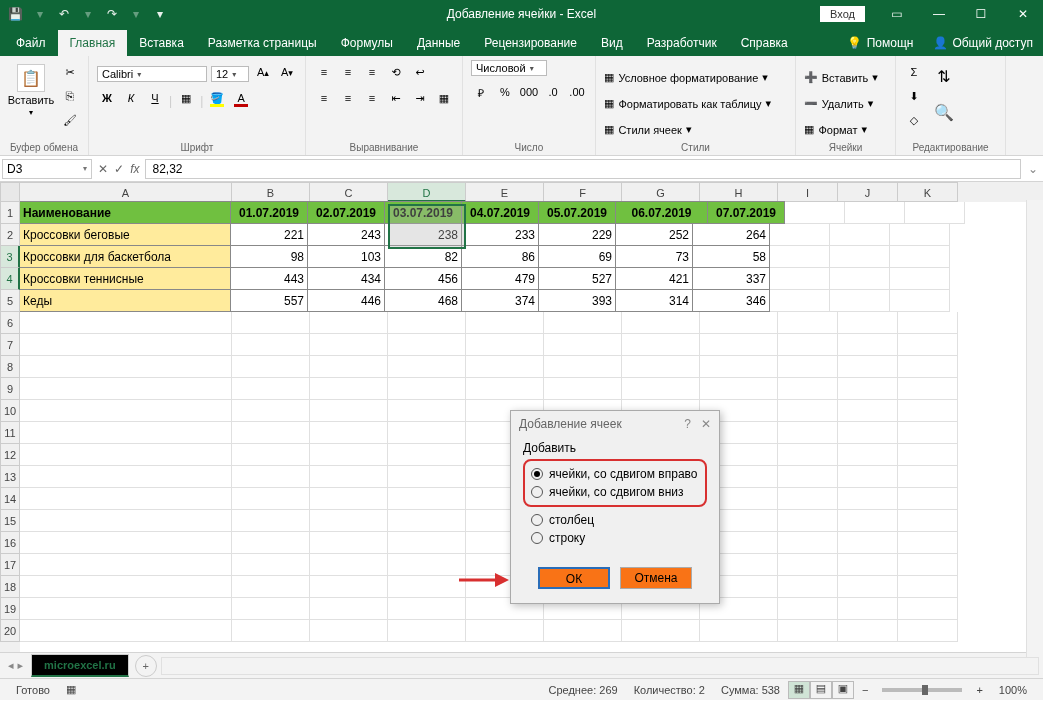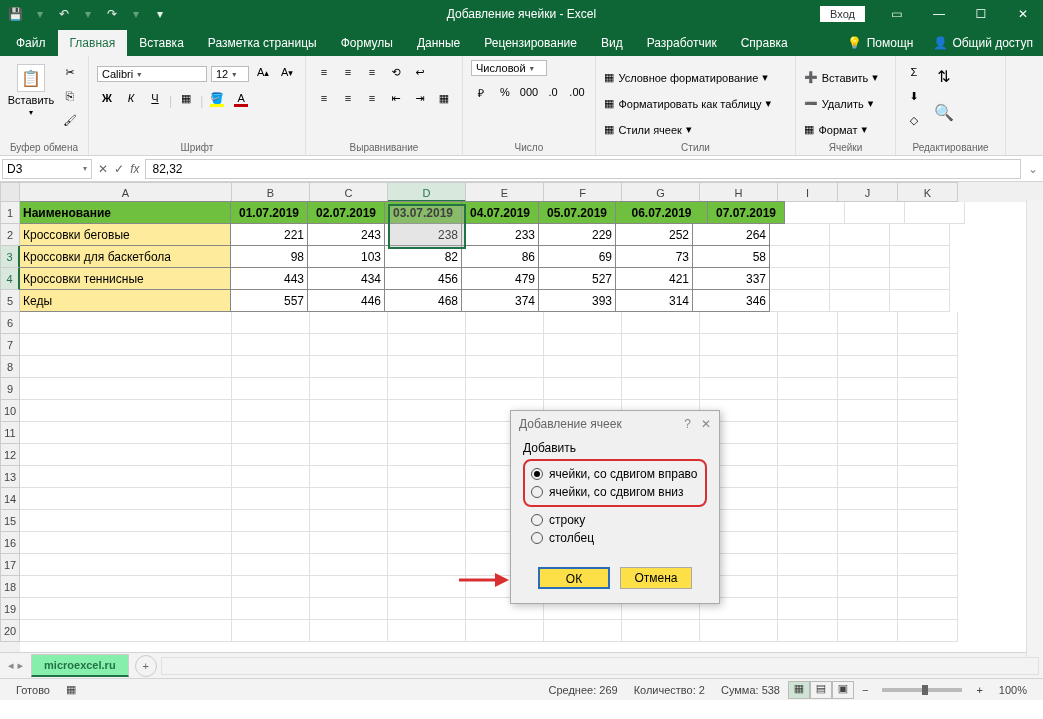--- a/index.html
+++ b/index.html
@@ -44,40 +44,40 @@
 .cells { position:relative; }
 .row { display:flex; height:22px; }
 .cell { border-right:1px solid #e0e0e0; border-bottom:1px solid #e0e0e0; padding:0 3px; font-size:12px; line-height:22px; overflow:hidden; white-space:nowrap;}
 .cell.data { border:1px solid #888 !important; text-align:right; margin-left:-1px; margin-top:-1px;}
 .cell.data.hdr { background:#70c040; font-weight:bold; text-align:center;}
 .cell.data.name-hdr { background:#70c040; font-weight:bold; text-align:left;}
 .cell.data.name { background:#ffeb9c; text-align:left;}
 .selection-box { position:absolute; border:2px solid #217346; background:rgba(180,180,180,0.35); pointer-events:none;}
 .sheet-tabs { height: 26px; border-top:1px solid #d4d4d4; display:flex; align-items:center; background:#f3f3f3; font-size:11px;}
 .st-nav { display:flex; gap:4px; padding:0 8px; color:#888;}
-.stab { padding:4px 12px; border:1px solid #ccc; background:#86efac; border-bottom:2px solid #217346; color:#217346; font-weight:bold;}
+.stab { padding:4px 12px; border:1px solid #ccc; background:#000000; border-bottom:2px solid #217346; color:#217346; font-weight:bold;}
 .st-add { width:22px; height:22px; border:1px solid #ccc; border-radius:50%; margin-left:6px; text-align:center; line-height:20px; color:#666;}
 .status-bar { height: 22px; background:#f3f3f3; border-top:1px solid #d4d4d4; display:flex; align-items:center; font-size:11px; color:#444; padding:0 8px;}
 .sb-spacer { flex:1;}
 .sb-item { padding:0 8px;}
 .view-btns { display:flex; gap:0;}
 .vb { width:22px; height:18px; border:1px solid #bbb; text-align:center;}
 .vb.active { background:#d0e4d6;}
 .zoom-slider { width:80px; height:4px; background:#bbb; margin:0 6px; position:relative;}
 .zoom-slider::after { content:''; position:absolute; left:50%; top:-3px; width:6px; height:10px; background:#666;}
 .dialog { position:absolute; left:510px; top:410px; width:210px; background:#f0f0f0; border:1px solid #aaa; box-shadow:2px 2px 8px rgba(0,0,0,0.25); font-size:12px; z-index:100;}
 .dlg-title { display:flex; align-items:center; justify-content:space-between; padding:6px 8px; color:#666;}
 .dlg-title-right { display:flex; gap:10px; color:#888;}
 .dlg-body { padding:4px 12px 10px 12px;}
 .radio-group { border:2px solid #d83030; border-radius:8px; padding:4px 6px; margin-bottom:4px;}
 .radio-row { display:flex; align-items:center; gap:6px; padding:2px 0;}
 .radio { width:12px; height:12px; border:1px solid #555; border-radius:50%; display:inline-flex; align-items:center; justify-content:center;}
 .radio.checked::after { content:''; width:6px; height:6px; background:#000; border-radius:50%;}
 .dlg-btns { display:flex; gap:10px; justify-content:center; padding:10px 10px 14px 10px; position:relative;}
-.dlg-btn { width:72px; height:22px; border:1px solid #aaa; background:#fde047; font-size:12px; text-align:center; line-height:20px;}
+.dlg-btn { width:72px; height:22px; border:1px solid #aaa; background:#f97316; font-size:12px; text-align:center; line-height:20px;}
 .dlg-btn.primary { border:2px solid #2a6db8;}
 .arrow-red { position:absolute; left:-52px; top:50%; transform:translateY(-50%);}
 .scrollbar-v { position:absolute; right:0; top:200px; width:17px; bottom:50px; background:#f3f3f3; border-left:1px solid #e0e0e0;}
 .scrollbar-h-track { flex:1; height:18px; background:#f3f3f3; border:1px solid #e0e0e0; margin:3px 4px; position:relative;}
 </style>
 </head>
 <body>
 
 <div class="titlebar">
   <div class="qat">
@@ -607,25 +607,25 @@
         <span class="radio checked"></span>
         <span>ячейки, со сдвигом вправо</span>
       </div>
       <div class="radio-row">
         <span class="radio"></span>
         <span>ячейки, со сдвигом вниз</span>
       </div>
     </div>
     <div class="radio-row" style="padding-left:8px;">
       <span class="radio"></span>
-      <span>строку</span>
+      <span>столбец</span>
     </div>
     <div class="radio-row" style="padding-left:8px;">
       <span class="radio"></span>
-      <span>столбец</span>
+      <span>строку</span>
     </div>
   </div>
   <div class="dlg-btns">
     <svg class="arrow-red" width="50" height="20" viewBox="0 0 50 20">
         <line x1="0" y1="10" x2="38" y2="10" stroke="#d83030" stroke-width="3"></line>
         <polygon points="36,3 50,10 36,17" fill="#d83030"></polygon>
       </svg>
     <div class="dlg-btn primary">ОК</div>
     <div class="dlg-btn">Отмена</div>
   </div>

